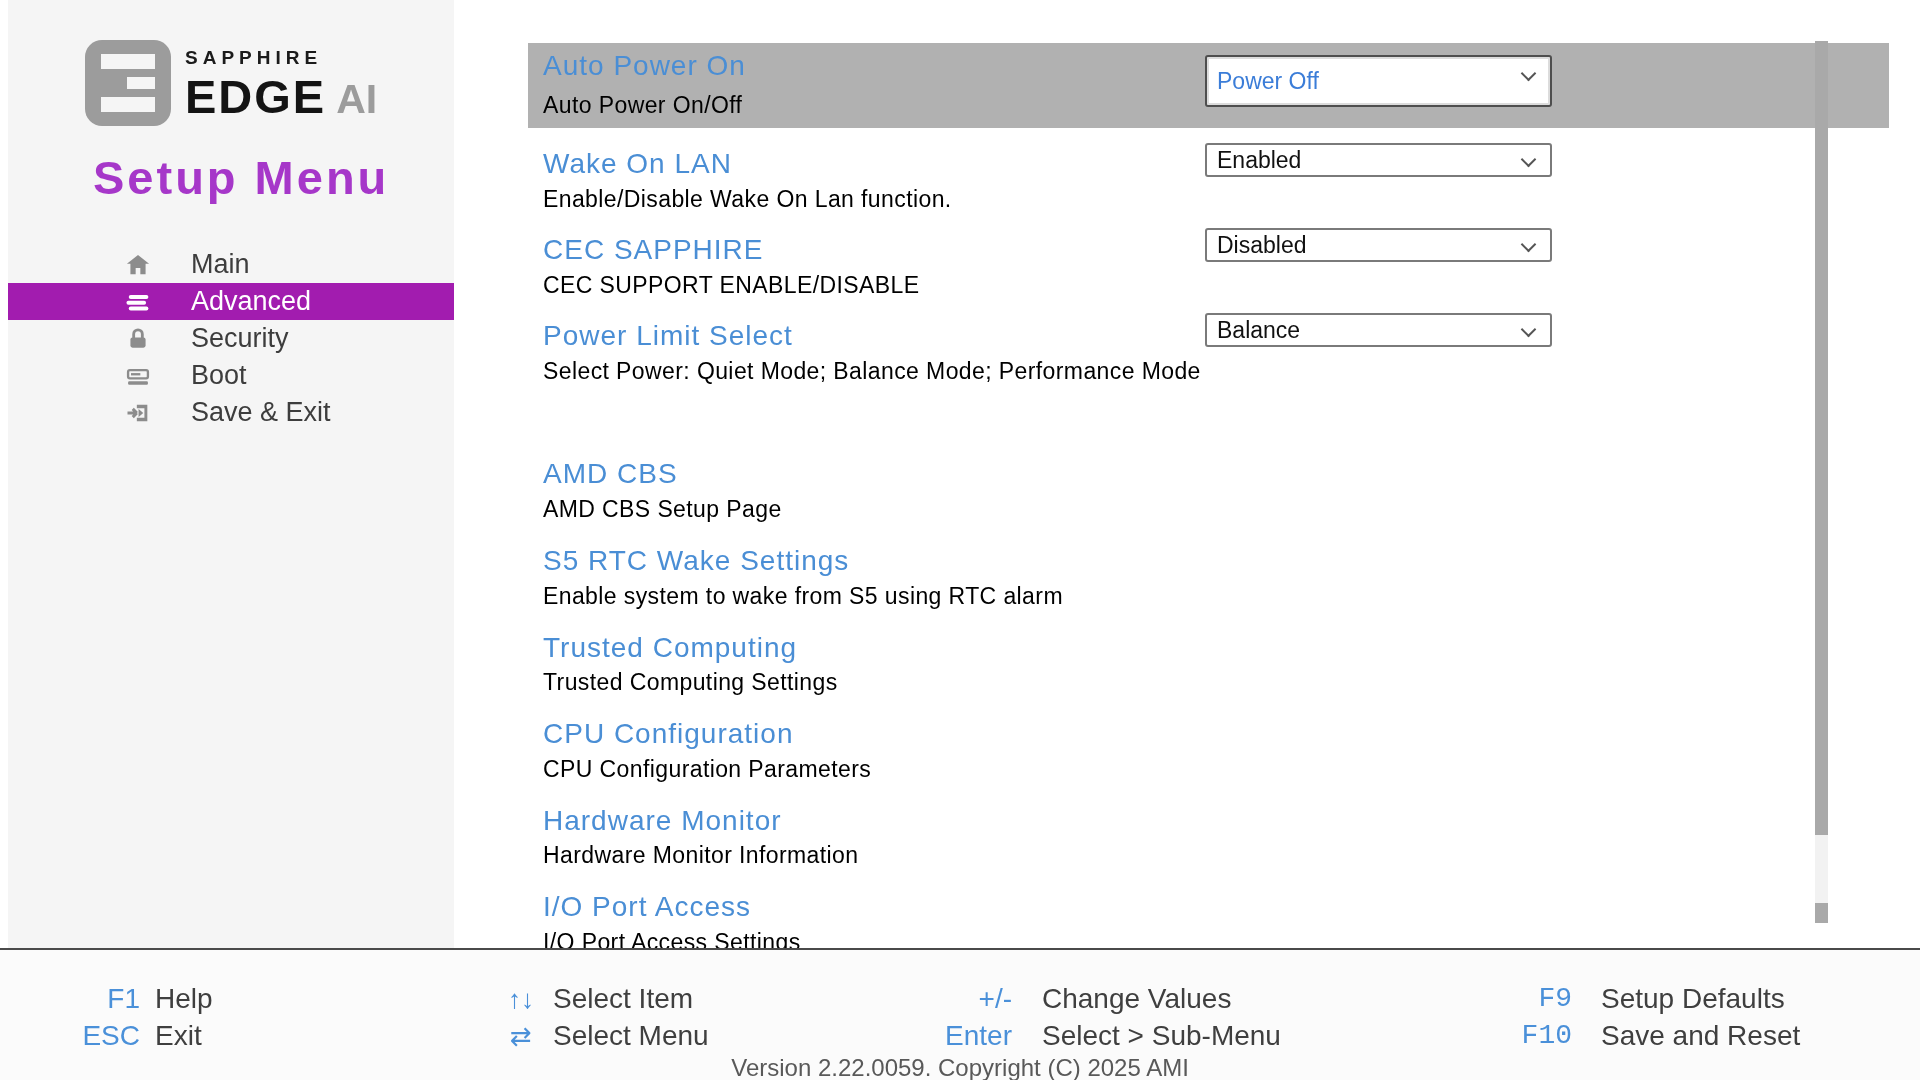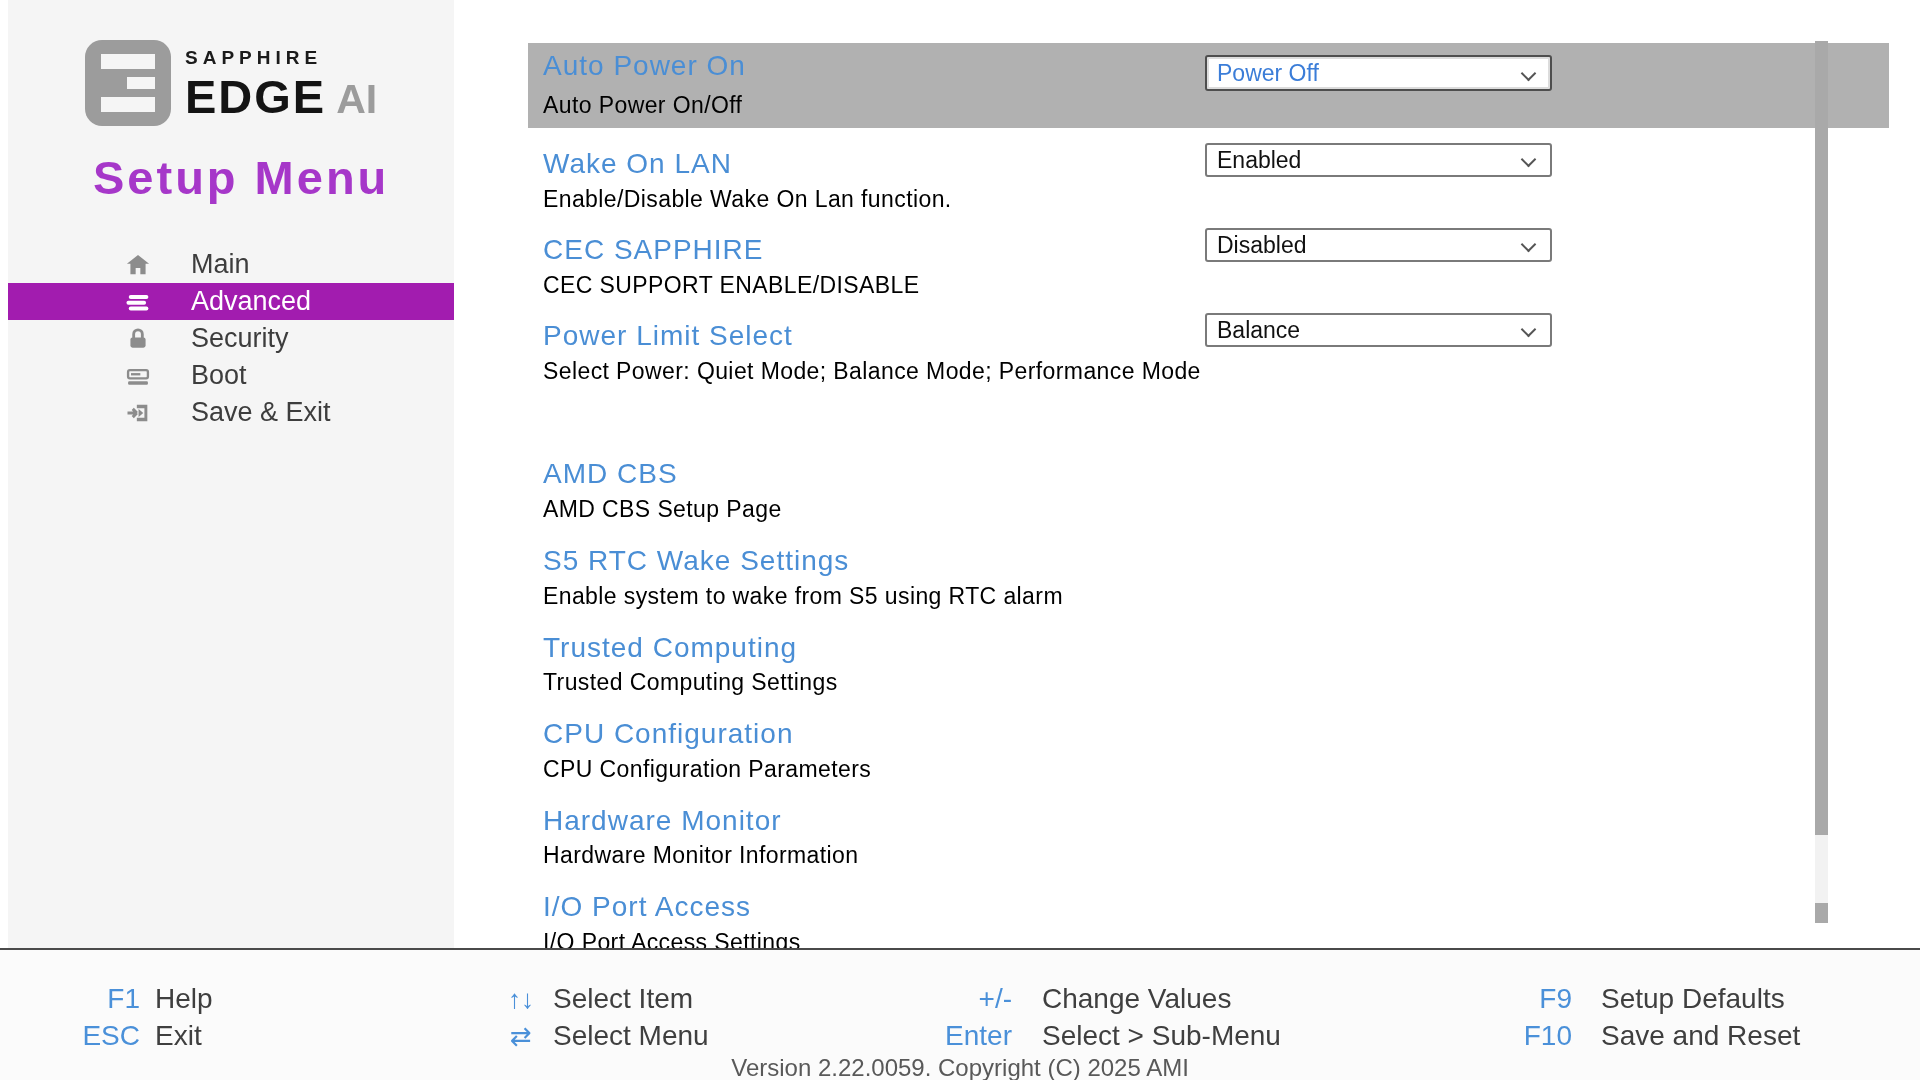--- a/index.html
+++ b/index.html
@@ -39,21 +39,21 @@
     background:#ffffff; border:2px solid #7a7a7a; border-radius:3px;
     display:flex; align-items:center; font-size:23px; color:#111111;
     padding-left:10px; white-space:nowrap;
   }
   .dropdown .chev {
     position:absolute; right:16px; top:9px; width:11px; height:11px;
     border-right:2px solid #555; border-bottom:2px solid #555;
     transform:rotate(45deg); transform-origin:center;
   }
   .dropdown.focused {
-    height:36px; border:2px solid #4e4e4e;
+    height:52px; border:2px solid #4e4e4e;
     box-shadow:inset 0 0 0 2px #dcdcdc; color:#3b7dd8;
   }
   
   .scrollbar { position:absolute; left:1815px; top:41px; width:13px; height:882px; background:#f2f2f2; }
   .scroll-thumb { position:absolute; left:0; top:0; width:13px; height:794px; background:#a9a9a9; }
   .scroll-cap { position:absolute; left:0; bottom:0; width:13px; height:20px; background:#a9a9a9; }
   
   .footer {
     position:absolute; left:0; top:948px; width:1920px; height:132px;
     background:#fbfbfb; border-top:2px solid #4a4a4a;
@@ -61,21 +61,21 @@
   .hint { position:absolute; height:34px; line-height:34px; font-size:28px; white-space:nowrap; }
   .hint-key { color:#4a90d9; }
   .hint-label { color:#3f3f3f; }
   .row1 { top:32px; } .row2 { top:69px; }
   .k-col1 { left:80px; width:60px; text-align:right; }
   .l-col1 { left:155px; }
   .k-col2 { left:498px; width:46px; text-align:center; font-size:26px; }
   .l-col2 { left:553px; }
   .k-col3 { left:920px; width:92px; text-align:right; }
   .l-col3 { left:1042px; }
-  .k-col4 { left:1495px; width:77px; text-align:right; }
+  .k-col4 { left:1495px; width:77px; text-align:right;font-family:Liberation Mono, monospace; }
   .l-col4 { left:1601px; }
   .version {
     position:absolute; left:0; top:104px; width:1920px; text-align:center;
     font-size:24px; color:#595959;
   }
 </style>
 </head>
 <body>
 
 <div class="sidebar">

